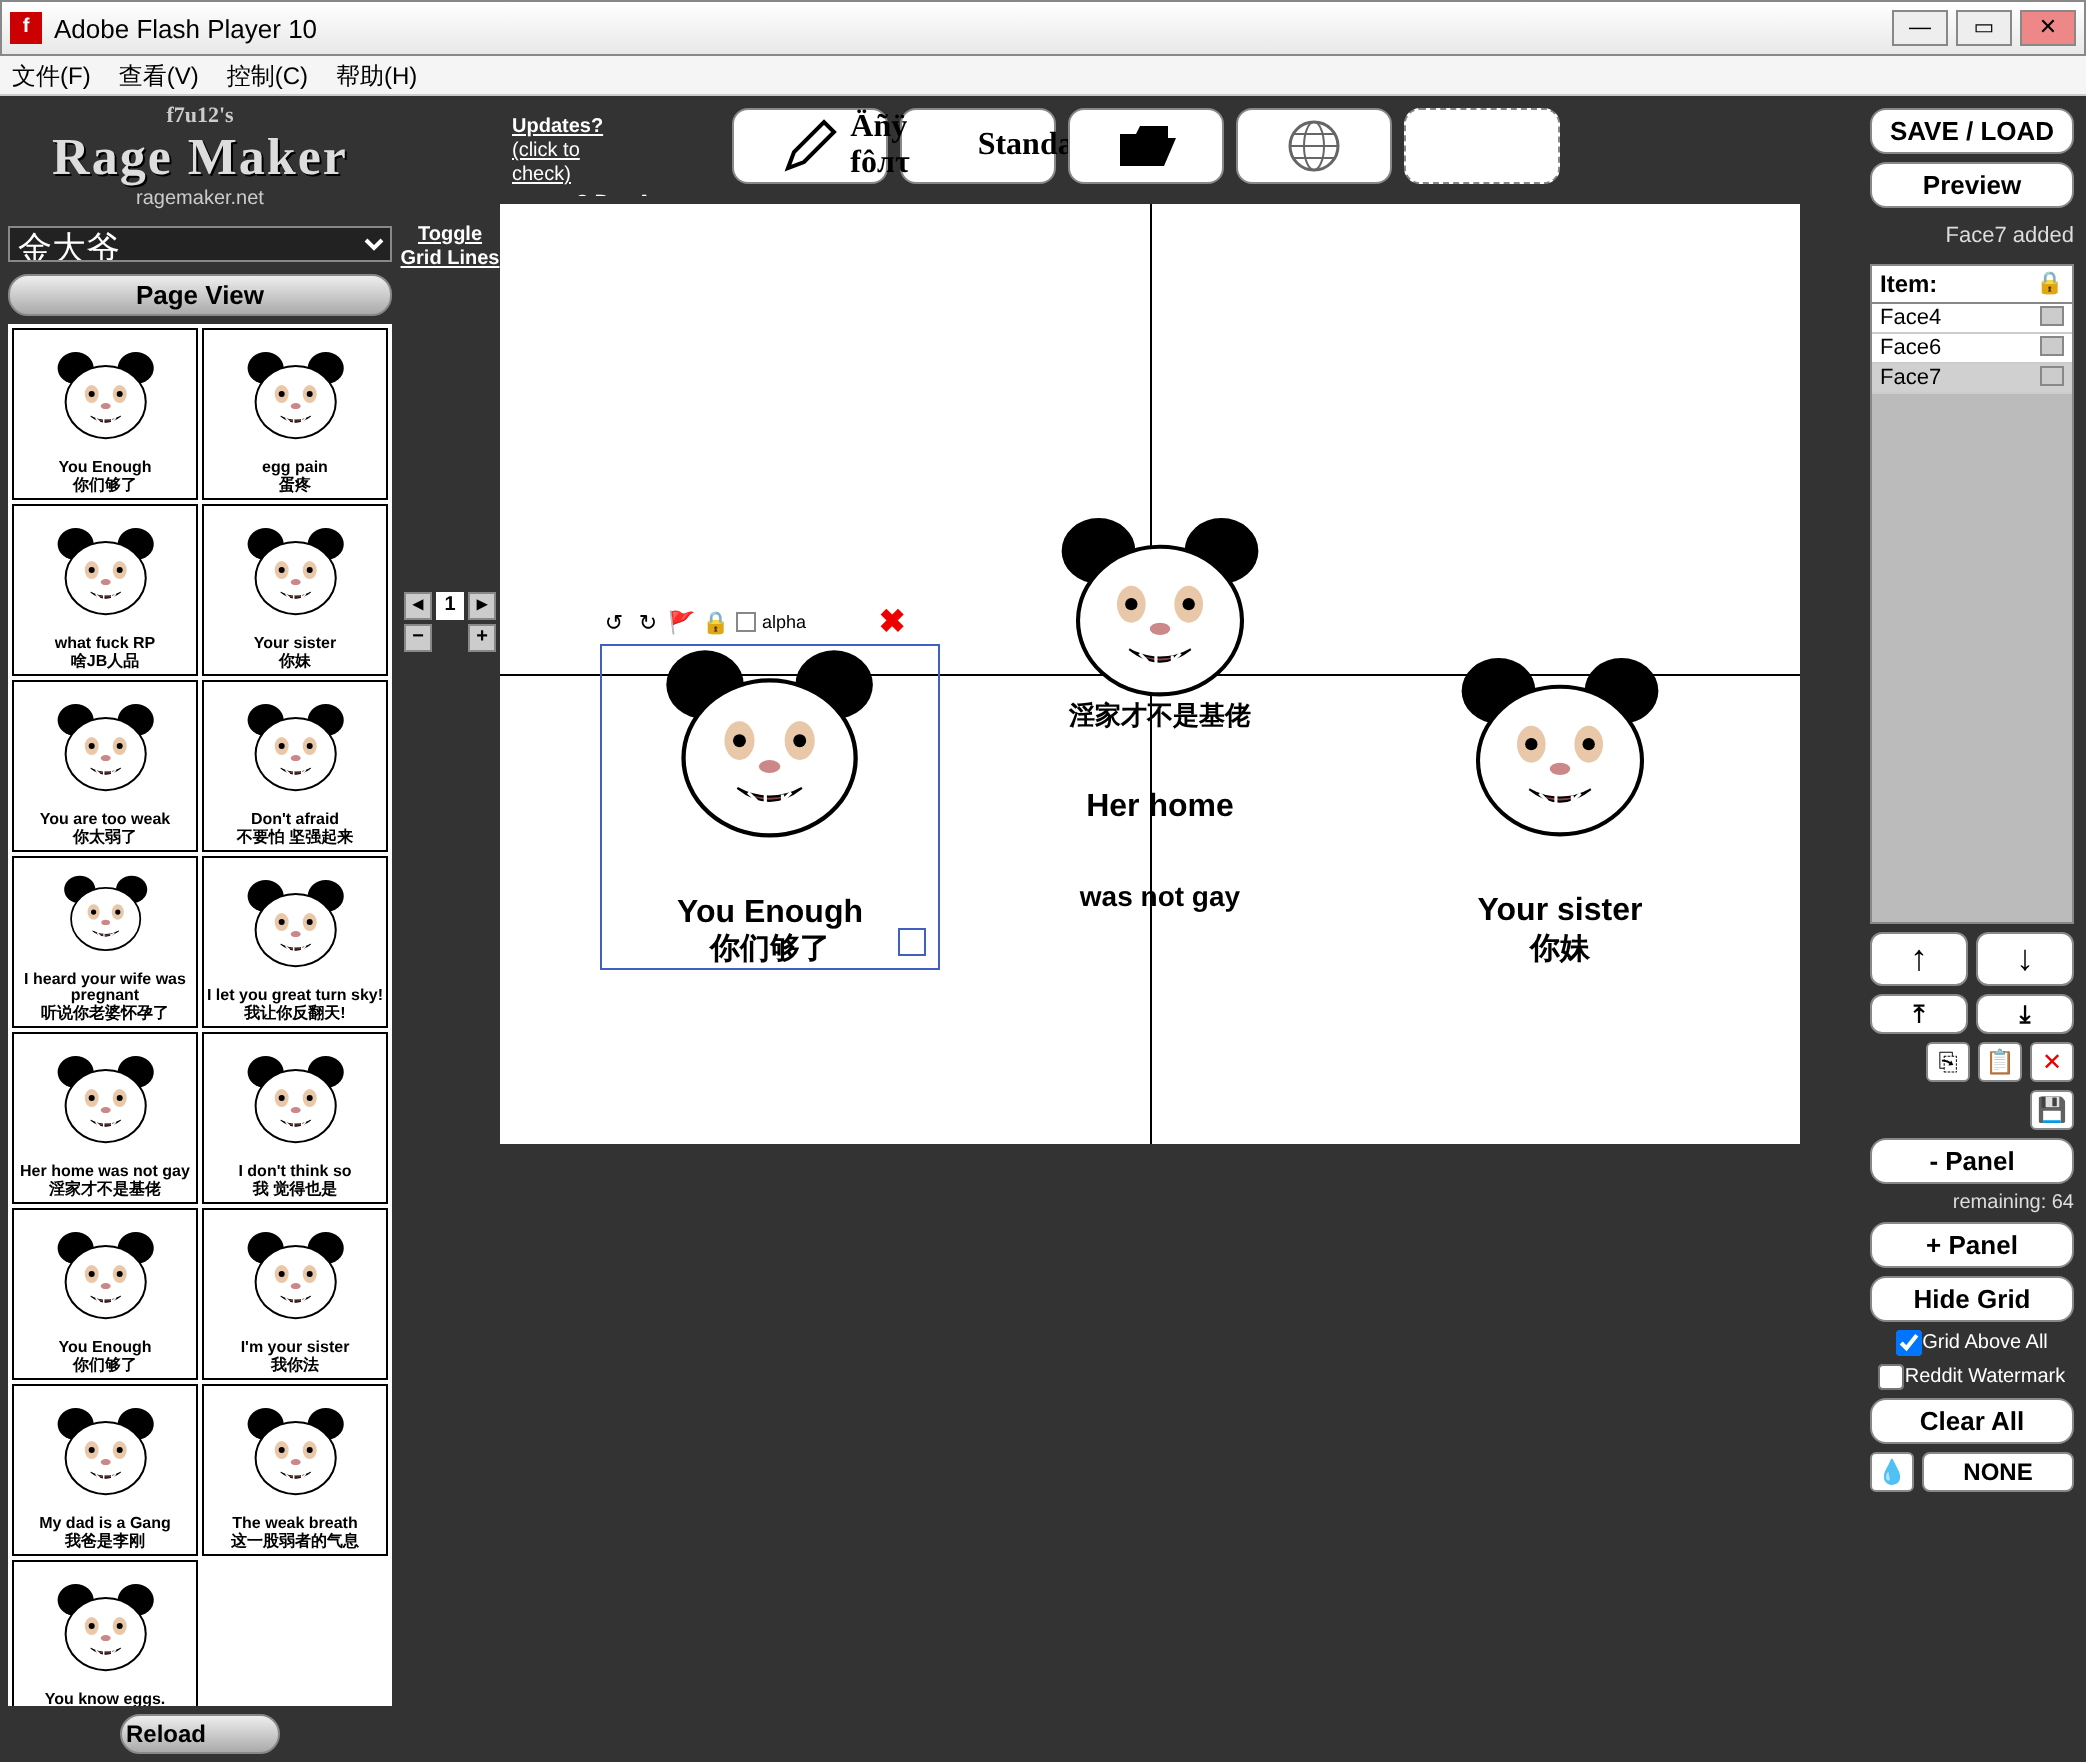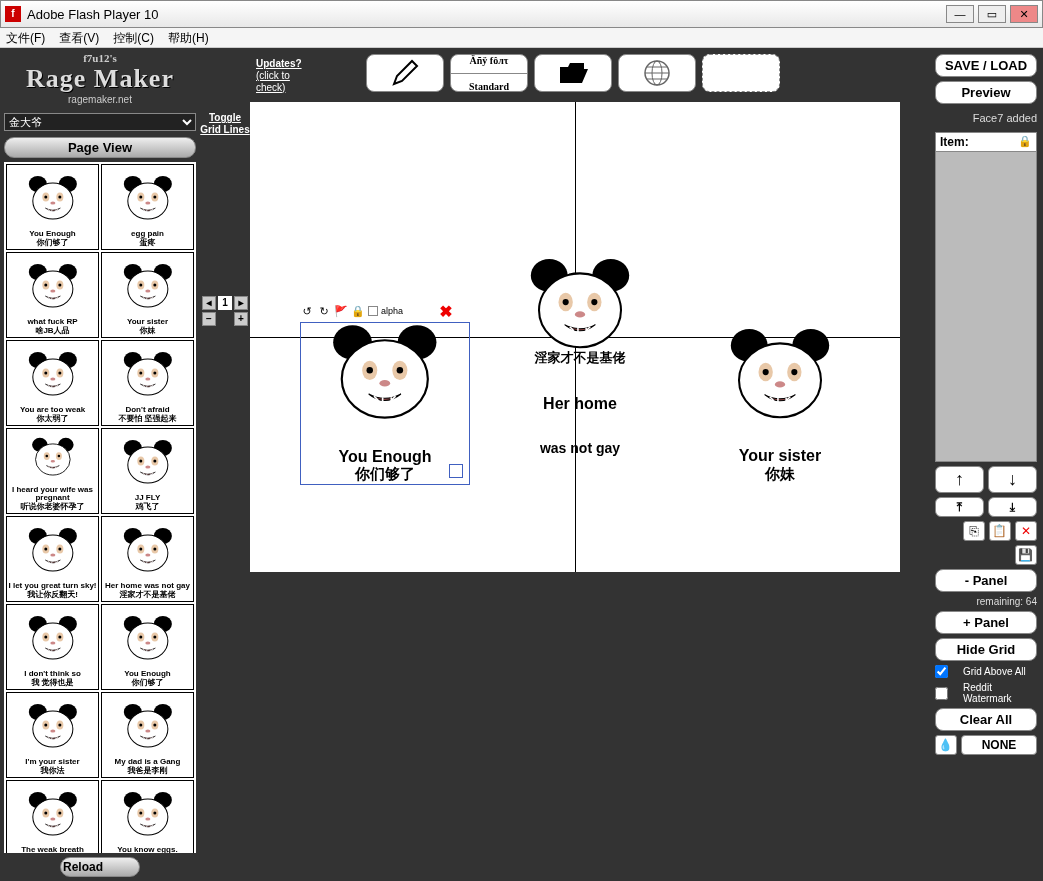--- a/index.html
+++ b/index.html
@@ -20,41 +20,41 @@
 
 .app { display: flex; height: 833px; background: #333; }
 
 
 .left { width: 200px; background: #333; color: #fff; display: flex; flex-direction: column; padding: 4px; }
 .logo-area { text-align: center; margin-bottom: 4px; }
 .logo-area .small { font-size: 11px; color: #ccc; font-weight: bold; font-family: Georgia, serif; }
 .logo-area .big { font-size: 26px; font-family: Georgia, serif; font-weight: bold; color: #ddd; text-shadow: 1px 1px #000; letter-spacing: 1px; }
 .logo-area .site { font-size: 10px; color: #ccc; }
 .dropdown { margin: 4px 0; display: flex; }
-.dropdown select { flex: 1; background: #222; color: #fff; border: 1px solid #888; font-size: 11px; height: 18px; }
+.dropdown select { flex: 1; background: #222; color: #fff; border: 1px solid #888; font-size: 17px; height: 18px; }
 .page-view-btn { background: linear-gradient(#eee,#aaa); border: 1px solid #888; border-radius: 10px; text-align: center; font-weight: bold; font-size: 13px; padding: 2px; margin: 2px 0 4px 0; cursor: pointer; color: #000; }
 .thumbs { flex: 1; background: #fff; overflow-y: scroll; padding: 2px; display: grid; grid-template-columns: 1fr 1fr; gap: 2px; }
 .thumb { border: 1px solid #000; background: #fff; color: #000; text-align: center; font-size: 8px; height: 86px; display: flex; flex-direction: column; cursor: pointer; overflow: hidden; }
 .thumb .face { flex: 1; display: flex; align-items: center; justify-content: center; }
 .thumb .label { font-size: 8px; font-weight: bold; line-height: 1.1; padding: 1px; }
 .reload-btn { background: linear-gradient(#eee,#aaa); border: 1px solid #888; border-radius: 10px; font-weight: bold; padding: 2px; margin: 4px auto 0; width: 80px; cursor: pointer; color: #000; }
 
 
 .toggle-col { width: 50px; padding-top: 60px; text-align: center; color: #fff; font-size: 10px; font-weight: bold; }
 .toggle-col .tgl { text-decoration: underline; cursor: pointer; line-height: 1.2; margin-top: 4px; }
 .small-toolbar { margin-top: 160px; display: flex; flex-direction: column; align-items: center; gap: 2px; }
 .small-toolbar .row { display: flex; gap: 2px; align-items: center; }
 .small-toolbar .sq { width: 14px; height: 14px; border: 1px solid #888; background: #ccc; font-size: 10px; text-align: center; line-height: 12px; color: #000; cursor: pointer; }
 .small-toolbar .num { width: 14px; height: 14px; background: #fff; color: #000; font-size: 10px; text-align: center; line-height: 14px; }
 
 
 .center { flex: 1; display: flex; flex-direction: column; }
 .top-toolbar { height: 50px; display: flex; gap: 6px; padding: 6px; align-items: stretch; }
 .tool-btn { background: #fff; border: 1px solid #888; border-radius: 8px; width: 78px; display: flex; align-items: center; justify-content: center; cursor: pointer; font-size: 24px; }
-.tool-btn.font { flex-direction: column; font-size: 10px; font-weight: bold; gap: 7px; font-family: Georgia, serif; }
+.tool-btn.font { flex-direction: row; font-size: 16px; font-weight: bold; gap: 17px; font-family: Georgia, serif; }
 .tool-btn.font .line { border-top: 1px solid #888; width: 100%; }
 .tool-btn.dashed { border-style: dashed; }
 .spacer { width: 38px; }
 .upd-link { width: 60px; font-size: 10px; color: #fff; text-align: left; font-weight: bold; text-decoration: underline; line-height: 1.2; padding-top: 4px; }
 .v3line { font-size: 11px; color: #fff; font-weight: bold; position: absolute; left: 282px; top: 96px; }
 
 .canvas-wrap { flex: 1; background: #333; padding: 4px 4px 4px 0; position: relative; }
 .canvas { width: 650px; height: 470px; background: #fff; position: relative; margin: 0 auto 0 0; }
 .gridline-v { position: absolute; top: 0; bottom: 0; left: 50%; width: 1px; background: #000; }
 .gridline-h { position: absolute; left: 0; right: 0; top: 50%; height: 1px; background: #000; }
@@ -76,21 +76,21 @@
 .item-list .header { background: #fff; color: #000; border-bottom: 1px solid #888; font-weight: bold; padding: 2px 4px; display: flex; justify-content: space-between; font-size: 12px; }
 .item-list .lock { font-size: 11px; }
 .item-list .row { background: #fff; color: #000; border-bottom: 1px solid #ccc; padding: 1px 4px; font-size: 11px; display: flex; justify-content: space-between; cursor: pointer; }
 .item-list .row.sel { background: #d0d0d0; }
 .item-list .filler { flex: 1; background: #bbb; }
 .arrow-row { display: flex; gap: 4px; }
 .arrow-btn { flex: 1; background: #fff; border: 1px solid #888; border-radius: 6px; text-align: center; font-size: 18px; font-weight: bold; padding: 2px; cursor: pointer; color: #000; }
 .icon-row { display: flex; gap: 4px; justify-content: flex-end; }
 .icon-sq { width: 22px; height: 20px; background: #fff; border: 1px solid #888; border-radius: 3px; text-align: center; font-size: 12px; line-height: 18px; cursor: pointer; color: #000; }
 .right .small-txt { font-size: 10px; text-align: right; color: #ddd; }
-.check-row { display: flex; align-items: center; gap: 15px; font-size: 10px; }
+.check-row { display: flex; align-items: center; gap: 0; font-size: 10px; justify-content: center; }
 .check-row input { width: 13px; height: 13px; }
 .colorpick { display: flex; gap: 4px; align-items: center; }
 .none-btn { flex: 1; background: #fff; color: #000; border: 1px solid #888; border-radius: 4px; text-align: center; font-size: 12px; padding: 2px; cursor: pointer; font-weight: bold; }
 
 
 .panda { width: 70%; height: 70%; }
 </style>
 </head>
 <body>
 
@@ -253,37 +253,20 @@
     <ellipse cx="50" cy="52" rx="40" ry="36" fill="#fff" stroke="#000" stroke-width="2"></ellipse>
     <ellipse cx="36" cy="44" rx="7" ry="9" fill="#e8c8a8"></ellipse>
     <ellipse cx="64" cy="44" rx="7" ry="9" fill="#e8c8a8"></ellipse>
     <ellipse cx="36" cy="44" rx="3" ry="3" fill="#000"></ellipse>
     <ellipse cx="64" cy="44" rx="3" ry="3" fill="#000"></ellipse>
     <ellipse cx="50" cy="56" rx="5" ry="3" fill="#c88"></ellipse>
     <path d="M35 66 Q50 78 65 66 Q58 70 50 70 Q42 70 35 66" fill="#844" stroke="#000"></path>
     <path d="M40 68 L44 72 M48 69 L48 74 M56 69 L56 74 M60 68 L56 72" stroke="#fff" stroke-width="1.5"></path>
   </svg>
           </div>
-    <div class="label">JJ FLY<br>鸡飞了</div>
-        </div>
-        <div class="thumb">
-          <div class="face">
-            <svg class="panda" viewBox="0 0 100 90" width="60" height="50">
-    <ellipse cx="20" cy="18" rx="18" ry="16" fill="#000"></ellipse>
-    <ellipse cx="80" cy="18" rx="18" ry="16" fill="#000"></ellipse>
-    <ellipse cx="50" cy="52" rx="40" ry="36" fill="#fff" stroke="#000" stroke-width="2"></ellipse>
-    <ellipse cx="36" cy="44" rx="7" ry="9" fill="#e8c8a8"></ellipse>
-    <ellipse cx="64" cy="44" rx="7" ry="9" fill="#e8c8a8"></ellipse>
-    <ellipse cx="36" cy="44" rx="3" ry="3" fill="#000"></ellipse>
-    <ellipse cx="64" cy="44" rx="3" ry="3" fill="#000"></ellipse>
-    <ellipse cx="50" cy="56" rx="5" ry="3" fill="#c88"></ellipse>
-    <path d="M35 66 Q50 78 65 66 Q58 70 50 70 Q42 70 35 66" fill="#844" stroke="#000"></path>
-    <path d="M40 68 L44 72 M48 69 L48 74 M56 69 L56 74 M60 68 L56 72" stroke="#fff" stroke-width="1.5"></path>
-  </svg>
-          </div>
     <div class="label">I let you great turn sky!<br>我让你反翻天!</div>
         </div>
         <div class="thumb">
           <div class="face">
             <svg class="panda" viewBox="0 0 100 90" width="60" height="50">
     <ellipse cx="20" cy="18" rx="18" ry="16" fill="#000"></ellipse>
     <ellipse cx="80" cy="18" rx="18" ry="16" fill="#000"></ellipse>
     <ellipse cx="50" cy="52" rx="40" ry="36" fill="#fff" stroke="#000" stroke-width="2"></ellipse>
     <ellipse cx="36" cy="44" rx="7" ry="9" fill="#e8c8a8"></ellipse>
     <ellipse cx="64" cy="44" rx="7" ry="9" fill="#e8c8a8"></ellipse>
@@ -531,20 +514,34 @@
 
   <div class="right">
     <div class="btn">SAVE / LOAD</div>
     <div class="btn">Preview</div>
     <div class="status">Face7 added</div>
     <div class="item-list">
       <div class="header">
         <span>Item:</span>
         <span class="lock">🔒</span>
       </div>
+      <div id="item-rows">
+          <div class="row">
+            <span>Face4</span>
+            <span style="width:12px;height:10px;background:#ccc;border:1px solid #888"></span>
+          </div>
+          <div class="row">
+            <span>Face6</span>
+            <span style="width:12px;height:10px;background:#ccc;border:1px solid #888"></span>
+          </div>
+          <div class="row sel">
+            <span>Face7</span>
+            <span style="width:12px;height:10px;background:#ccc;border:1px solid #888"></span>
+          </div>
+        </div>
       <div class="filler"></div>
     </div>
     <div class="arrow-row">
       <div class="arrow-btn">↑</div>
       <div class="arrow-btn">↓</div>
     </div>
     <div class="arrow-row">
       <div class="arrow-btn" style="font-size:12px">⤒</div>
       <div class="arrow-btn" style="font-size:12px">⤓</div>
     </div>

